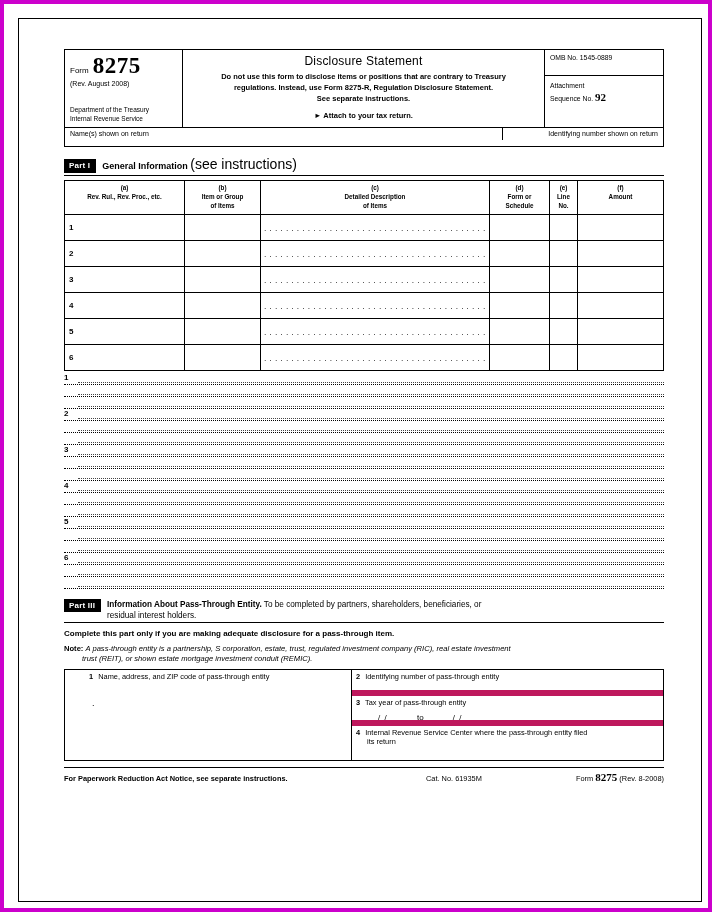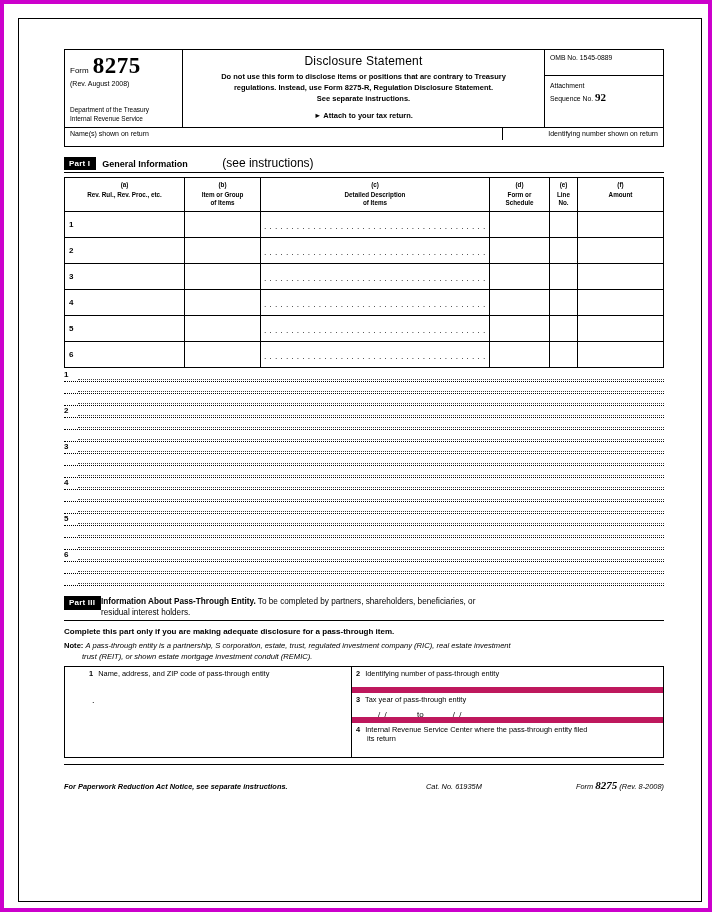--- a/index.html
+++ b/index.html
@@ -161,22 +161,21 @@
     font-size: 8px;
     padding: 2px 6px 2px 5px;
     letter-spacing: 0.2px;
   }
   .part-title {
     font-size: 9px;
     font-weight: bold;
   }
   .part-title .reg {
     font-weight: normal;
-    font-size: 12px;
-    margin-left: 32px;
+    font-size: 14px;
   }
 
   
   table.pt1 {
     width: 100%;
     border-collapse: collapse;
     margin-top: 4px;
     table-layout: fixed;
   }
   table.pt1 th, table.pt1 td {
@@ -247,21 +246,21 @@
     right: 0;
     bottom: 1px;
     border-bottom: 1px dotted #444;
   }
 
   
   .pt3-head {
     display: flex;
     align-items: flex-start;
     margin-top: 10px;
-    gap: 0;
+    gap: 6px;
   }
   .pt3-text {
     font-size: 8.2px;
     line-height: 1.35;
   }
   .pt3-text b { font-weight: bold; }
   .pt3-rule {
     border-bottom: 1px solid #000;
     margin-top: 1px;
   }
@@ -329,23 +328,22 @@
     margin: 0 26px;
     letter-spacing: 0;
   }
 
   
   .footer {
     display: flex;
     align-items: baseline;
     margin-top: 6px;
     border-top: 1px solid #000;
-    padding-top: 14px;
+    padding-top: 3px;
     font-size: 7.4px;
-    font-style: italic;
   }
   .f-left { flex: 1; font-weight: bold; }
   .f-mid { width: 150px; }
   .f-right { text-align: right; }
   .f-right .fnum {
     font-family: "Liberation Serif", serif;
     font-weight: bold;
     font-size: 11px;
   }
 </style>

